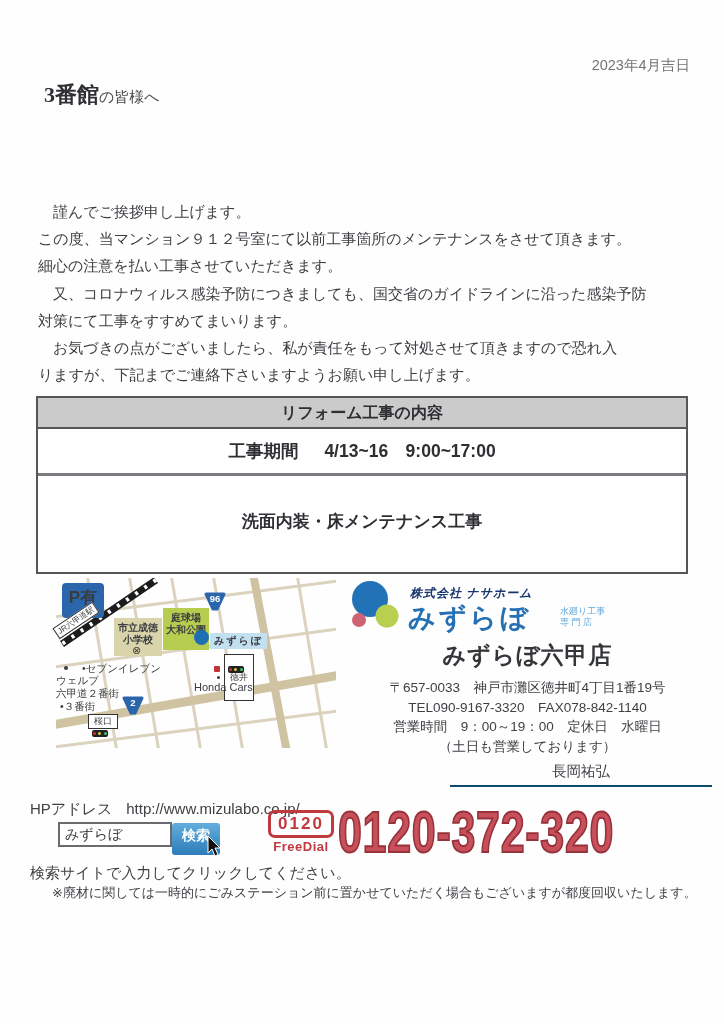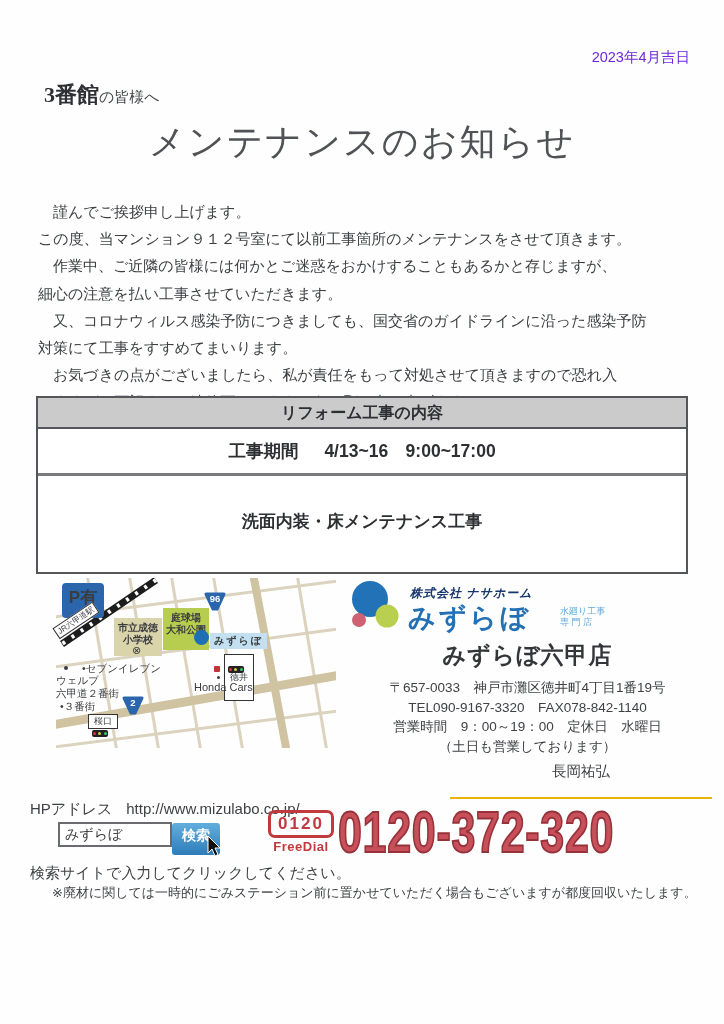--- a/index.html
+++ b/index.html
@@ -1,21 +1,21 @@
 <!DOCTYPE html>
 <html><head>
 <meta charset="utf-8">
 <style>
   html,body{margin:0;padding:0;background:#e8e8e8;}
   .page{position:relative;width:724px;height:1024px;background:#fefefe;margin:0 auto;
         font-family:"Liberation Sans","DejaVu Sans",sans-serif;color:#3b3b3d;overflow:hidden;}
   .abs{position:absolute;}
 
   
-  .date{top:48px;right:34px;font-size:14.5px;color:#6d28d9;}
+  .date{top:56px;right:34px;font-size:14.5px;color:#737373;}
   .addressee{top:80px;left:44px;font-size:15px;}
   .addressee .main{font-family:"Liberation Serif","DejaVu Serif",serif;font-weight:bold;font-size:22px;color:#2f3033;}
   .addressee .suffix{font-size:15px;color:#45474b;}
   .title{top:118px;left:0;width:724px;text-align:center;font-size:36px;letter-spacing:2px;color:#505256;}
 
   
   .body-text{top:198px;left:38px;width:648px;font-size:15px;line-height:27.2px;color:#3c3e42;}
   .body-text div{white-space:pre-wrap;}
 
   
@@ -62,21 +62,21 @@
   .sakura{left:32px;top:136px;background:#fff;border:1px solid #333;font-size:9px;padding:0 5px;}
 
   
   .logo-circles{top:580px;left:346px;}
   .corp-line{top:585px;left:410px;font-size:12px;font-weight:bold;font-style:italic;color:#17366d;letter-spacing:1px;}
   .brand-line{top:600px;left:408px;font-size:27px;font-weight:bold;color:#2470b3;letter-spacing:3px;}
   .brand-tags{top:606px;left:560px;font-size:9px;color:#5fa8d8;line-height:11px;white-space:pre-line;}
   .store-name{top:640px;left:345px;width:365px;text-align:center;font-size:23px;font-weight:bold;color:#333539;letter-spacing:1px;}
   .address{top:678px;left:340px;width:375px;text-align:center;font-size:13.5px;line-height:19.5px;color:#3f4145;}
   .contact{top:762px;left:450px;width:262px;text-align:center;font-size:14.5px;color:#3f4145;
-           border-bottom:2px solid #eab308;padding-bottom:16px;}
+           border-bottom:2px solid #0c4a6e;padding-bottom:4px;}
 
   
   .hp-line{top:800px;left:30px;font-size:15px;color:#3f4145;}
   .hp-line .url{margin-left:14px;}
   .search-input{top:822px;left:58px;width:100px;height:21px;border:2px solid #6a6b6e;font-size:14px;
                 padding:0 5px;font-family:inherit;color:#3b3b3d;background:#fff;}
   .search-btn{top:823px;left:172px;width:48px;height:32px;background:linear-gradient(#62aede,#2e7cb8);
               color:#fff;font-size:14px;font-weight:bold;text-align:center;line-height:24px;border-radius:3px;}
   .cursor{top:836px;left:206px;}
   .freedial{top:810px;left:268px;width:66px;text-align:center;color:#c0393f;}
@@ -92,26 +92,24 @@
 <body>
 
 <div class="page">
 
   <div class="abs date">2023年4月吉日</div>
 
   <div class="abs addressee">
     <span class="main">3番館</span><span class="suffix">の皆様へ</span>
   </div>
 
-  <div class="abs title">メンテナンスのお知らせ</div>
 
   <div class="abs body-text">
       <div>　謹んでご挨拶申し上げます。</div>
       <div>この度、当マンション９１２号室にて以前工事箇所のメンテナンスをさせて頂きます。</div>
-      <div>　作業中、ご近隣の皆様には何かとご迷惑をおかけすることもあるかと存じますが、</div>
       <div>細心の注意を払い工事させていただきます。</div>
       <div>　又、コロナウィルス感染予防につきましても、国交省のガイドラインに沿った感染予防</div>
       <div>対策にて工事をすすめてまいります。</div>
       <div>　お気づきの点がございましたら、私が責任をもって対処させて頂きますので恐れ入</div>
       <div>りますが、下記までご連絡下さいますようお願い申し上げます。</div>
     </div>
 
   <div class="abs work-table">
     <div class="wt-header">リフォーム工事の内容</div>
     <div class="wt-period">

